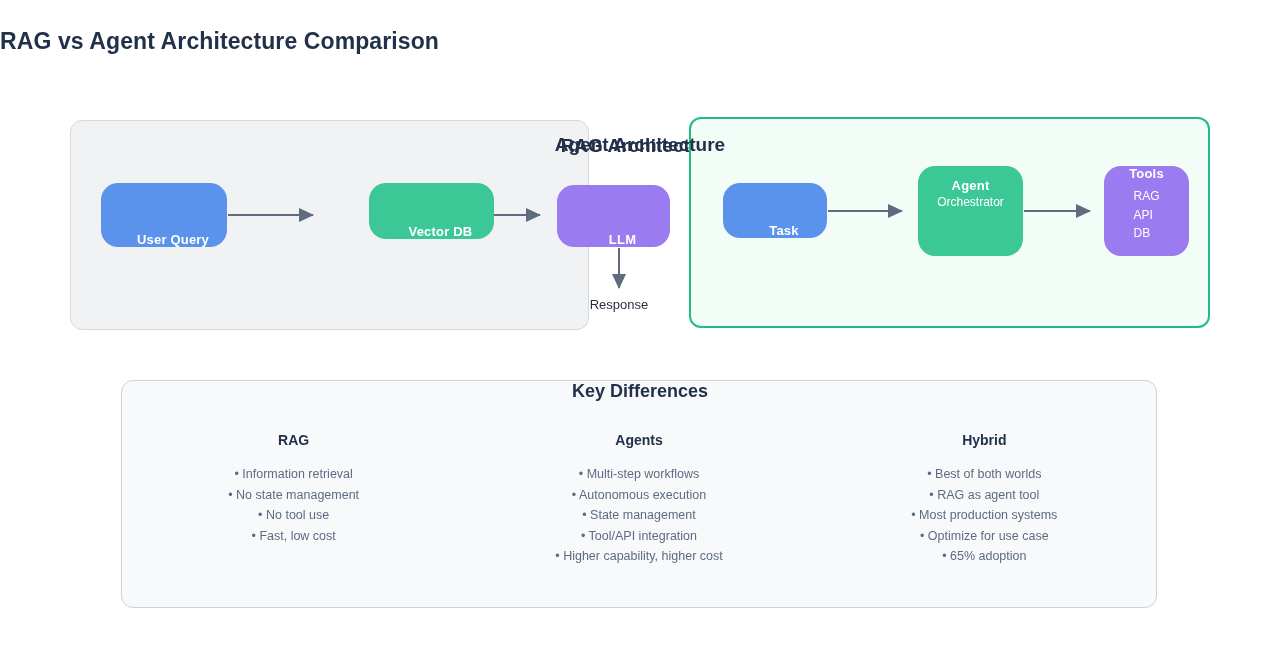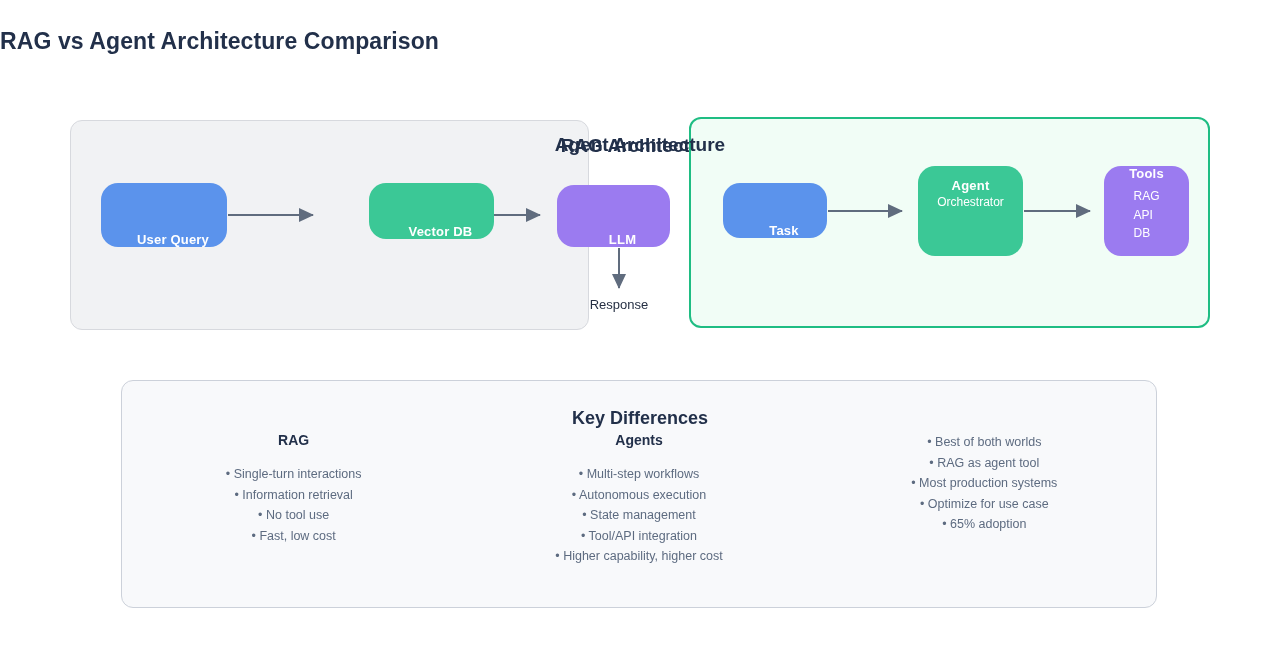--- a/index.html
+++ b/index.html
@@ -149,21 +149,21 @@
     text-align: center;
     font-size: 13px;
     color: #252f43;
     z-index: 5;
   }
 
   
   #diff-title {
     position: absolute;
     left: 0;
-    top: 408px;
+    top: 381px;
     width: 1280px;
     text-align: center;
     font-size: 18px;
     font-weight: bold;
     color: #22304a;
   }
   .diff-columns {
     position: absolute;
     left: 121px;
     top: 432px;
@@ -230,33 +230,34 @@
 API
 DB</span>
 </div>
 
 <div class="panel" id="diff-panel"></div>
 <div id="diff-title">Key Differences</div>
 
 <div class="diff-columns">
   <div class="diff-col">
     <div class="diff-col-title">RAG</div>
-    <div class="diff-item">• Single-turn interactions</div>
     <div class="diff-item">• Information retrieval</div>
+    <div class="diff-item">• No state management</div>
     <div class="diff-item">• No tool use</div>
     <div class="diff-item">• Fast, low cost</div>
   </div>
   <div class="diff-col">
     <div class="diff-col-title">Agents</div>
     <div class="diff-item">• Multi-step workflows</div>
     <div class="diff-item">• Autonomous execution</div>
     <div class="diff-item">• State management</div>
     <div class="diff-item">• Tool/API integration</div>
     <div class="diff-item">• Higher capability, higher cost</div>
   </div>
   <div class="diff-col">
+    <div class="diff-col-title">Hybrid</div>
     <div class="diff-item">• Best of both worlds</div>
     <div class="diff-item">• RAG as agent tool</div>
     <div class="diff-item">• Most production systems</div>
     <div class="diff-item">• Optimize for use case</div>
     <div class="diff-item">• 65% adoption</div>
   </div>
 </div>
 
 </body></html>

